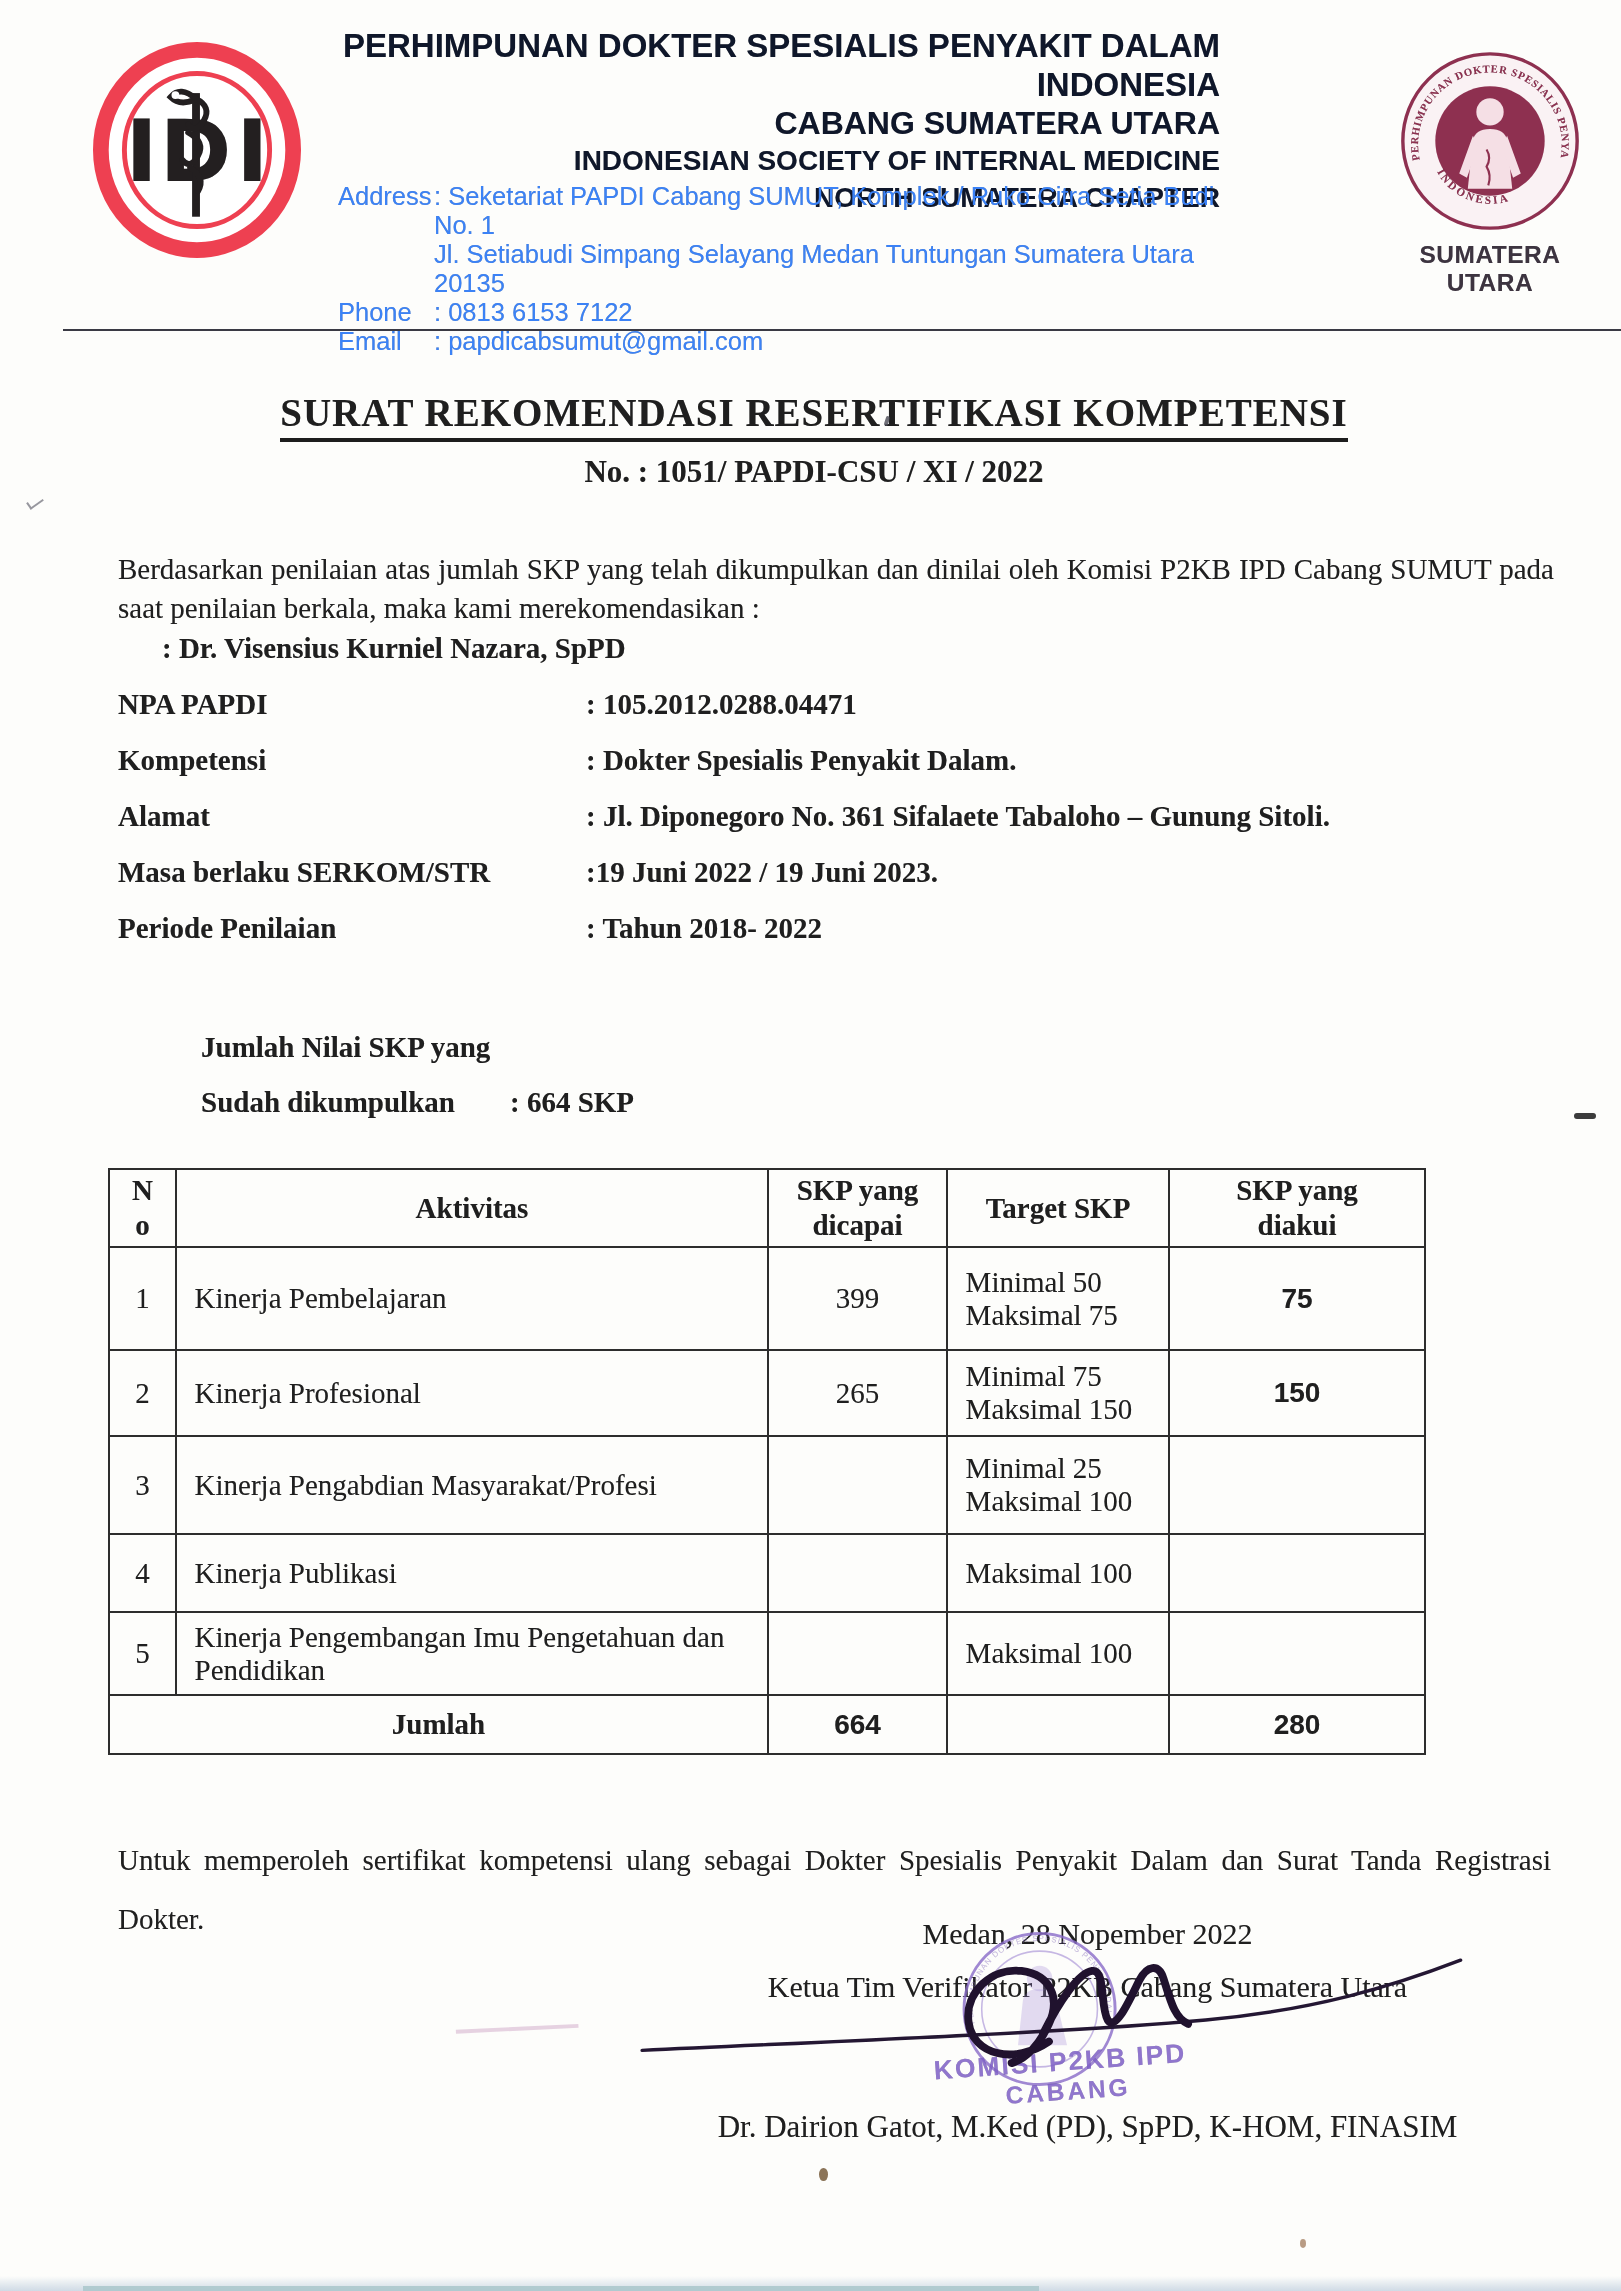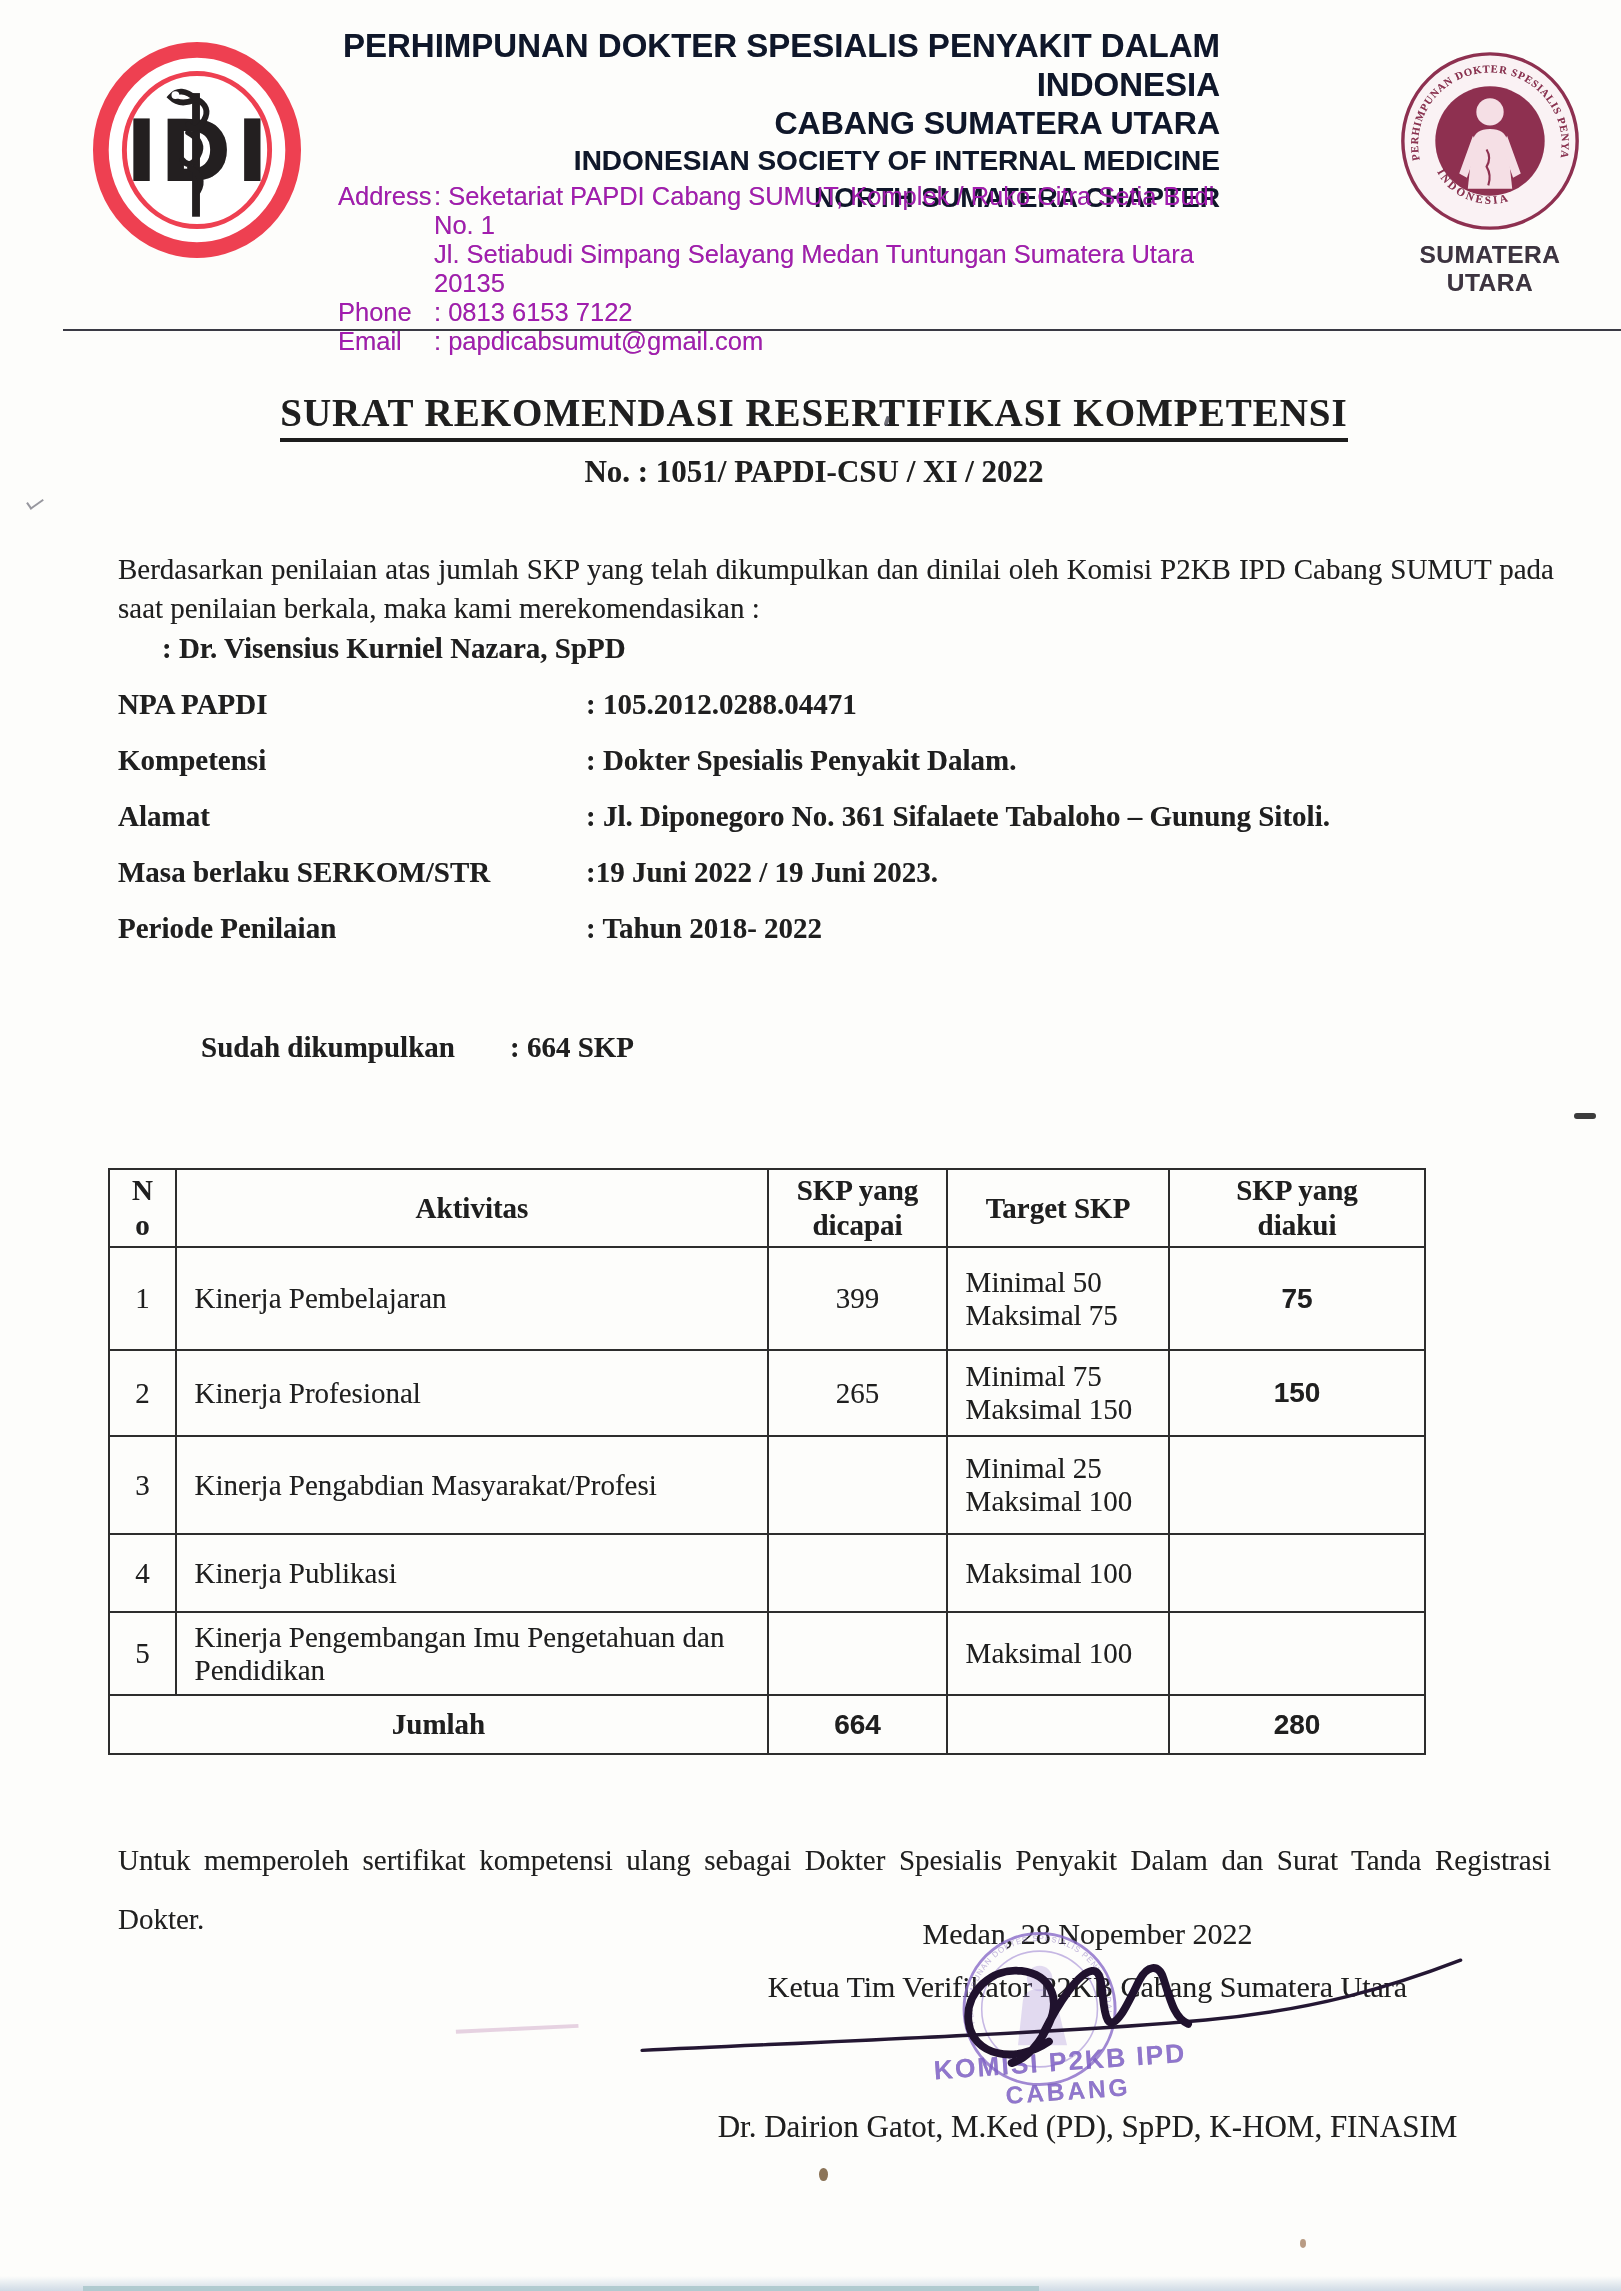--- a/index.html
+++ b/index.html
@@ -10,21 +10,21 @@
     text-shadow:0 0 0.5px rgba(20,20,20,.35);
   }
   
   .idi-logo{position:absolute;left:93px;top:42px;}
   .org-block{position:absolute;left:250px;top:25.5px;width:970px;text-align:right;
     font-family:"Liberation Sans",sans-serif;font-weight:bold;color:#0f172a;}
   .org-line1{font-size:33px;line-height:39px;}
   .org-line2{font-size:32px;line-height:38px;}
   .org-line3,.org-line4{font-size:28px;line-height:37px;}
   .contact-block{position:absolute;left:338px;top:182px;width:882px;
-    font-family:"Liberation Sans",sans-serif;font-size:25.5px;line-height:29px;color:#a21caf;text-align:left;}
+    font-family:"Liberation Sans",sans-serif;font-size:25.5px;line-height:29px;color:#3b82f6;text-align:left;}
   .contact-row{display:flex;}
   .contact-label{flex:0 0 96px;}
   .contact-indent{margin-left:96px;}
   .seal-block{position:absolute;left:1392px;top:47px;width:196px;text-align:center;}
   .seal-caption{margin-top:2px;font-family:"Liberation Sans",sans-serif;font-weight:bold;
     font-size:24.5px;letter-spacing:0.5px;color:#3d3440;}
   .rule{position:absolute;left:63px;top:329px;width:1558px;height:0;
     border-top:2.9px solid #3a3a44;}
   
   .title-block{position:absolute;left:118px;top:390px;width:1392px;text-align:center;}
@@ -165,20 +165,21 @@
       <span class="field-label">Masa berlaku SERKOM/STR</span>
       <span class="field-value">:19 Juni 2022 / 19 Juni 2023.</span>
     </div>
     <div class="field-row">
       <span class="field-label">Periode Penilaian</span>
       <span class="field-value">: Tahun 2018- 2022</span>
     </div>
   </div>
 
   <div class="skp-summary">
+    <div class="skp-line">Jumlah Nilai SKP yang</div>
     <div class="skp-line">
       <span class="skp-label">Sudah dikumpulkan</span>
       <span>: 664 SKP</span>
     </div>
   </div>
 
   <table class="skp-table">
     <colgroup>
         <col style="width:67px">
         <col style="width:592px">

